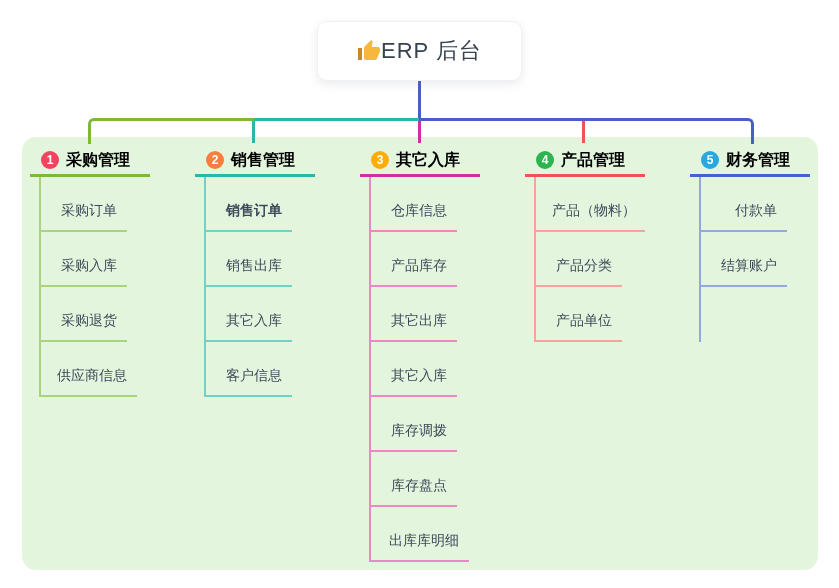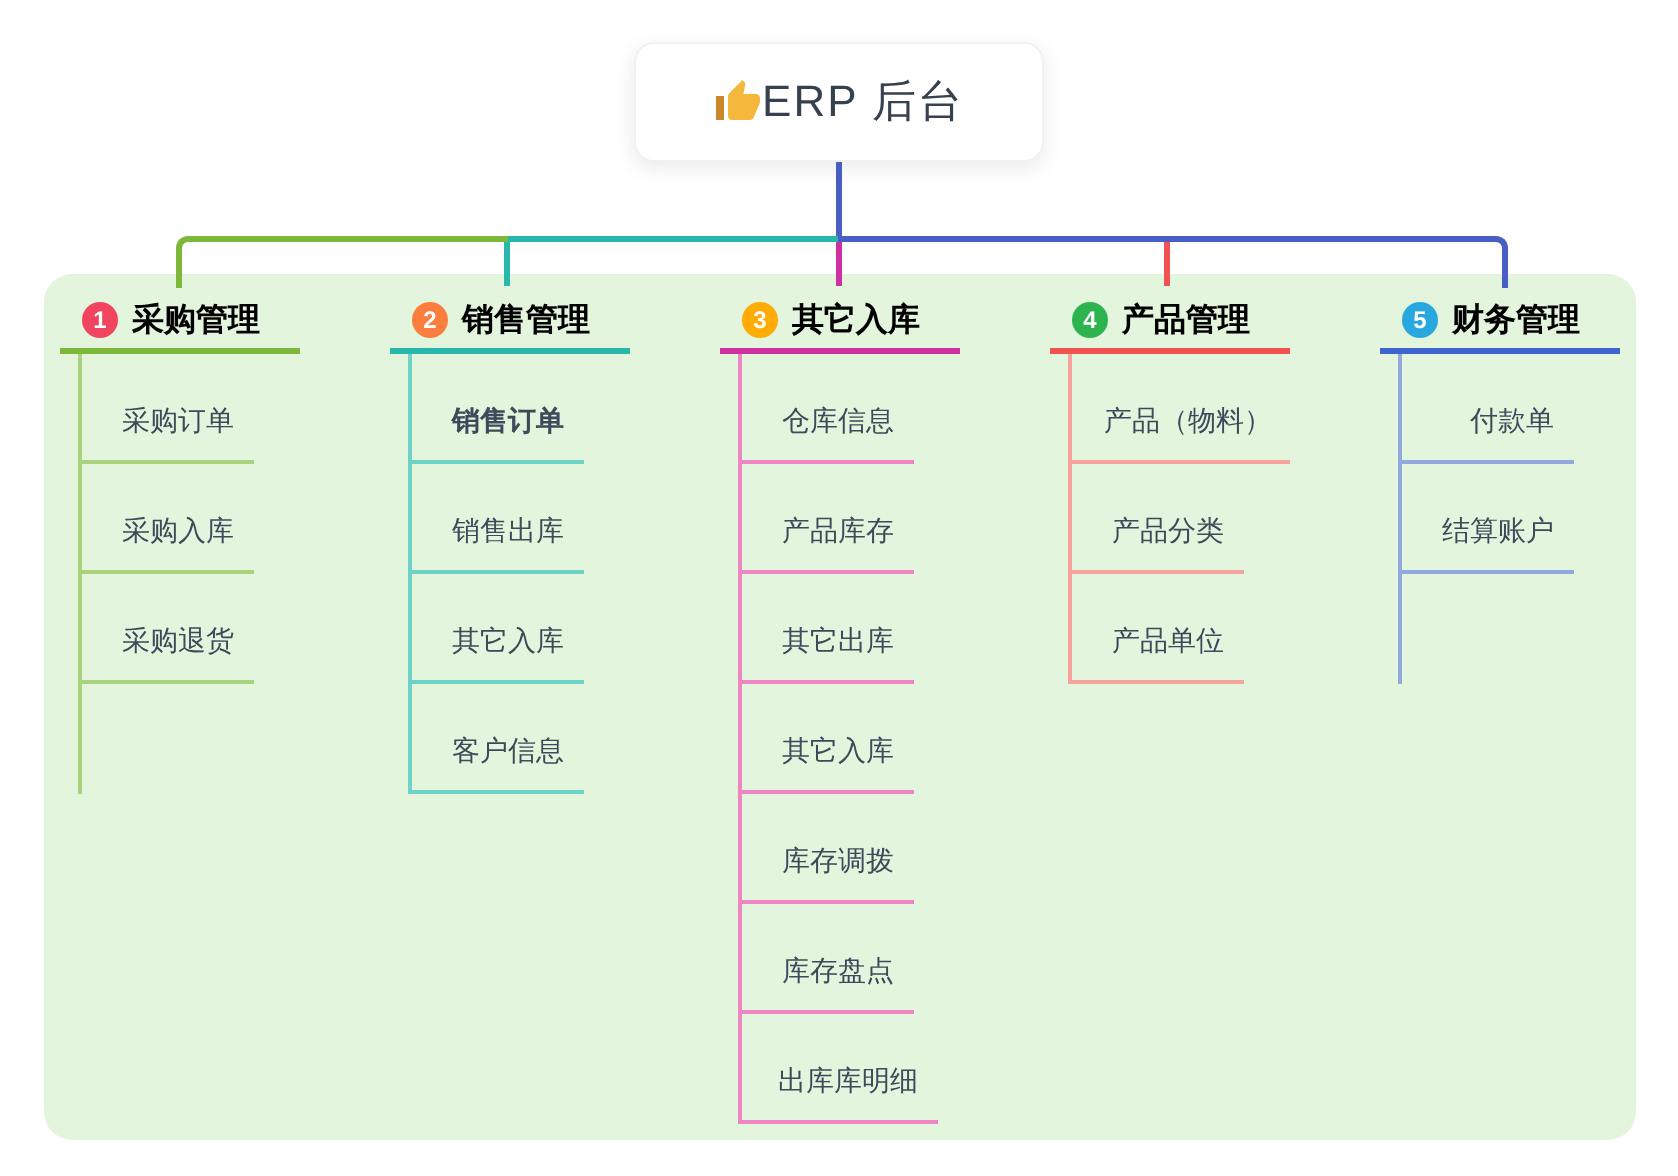--- a/index.html
+++ b/index.html
@@ -92,20 +92,25 @@
           <div class="kid-row">
             <div class="kid" style="border-bottom-color: rgb(169, 211, 124);">
               <span class="kid-label">采购入库</span>
             </div>
           </div>
           <div class="kid-row">
             <div class="kid" style="border-bottom-color: rgb(169, 211, 124);">
               <span class="kid-label">采购退货</span>
             </div>
           </div>
+          <div class="kid-row">
+            <div class="kid" style="border-bottom-color: rgb(169, 211, 124);">
+              <span class="kid-label">供应商信息</span>
+            </div>
+          </div>
         </div>
       </div>
       <div class="branch-col" style="left: 195px;">
         <div class="branch-head" style="border-bottom-color: rgb(39, 183, 172);">
           <span class="badge" style="background: rgb(251, 126, 63);">2</span>
           <span class="branch-label">销售管理</span>
         </div>
         <div class="kids">
           <div class="vline" style="background: rgb(111, 210, 199); height: 220px;"></div>
           <div class="kid-row">

